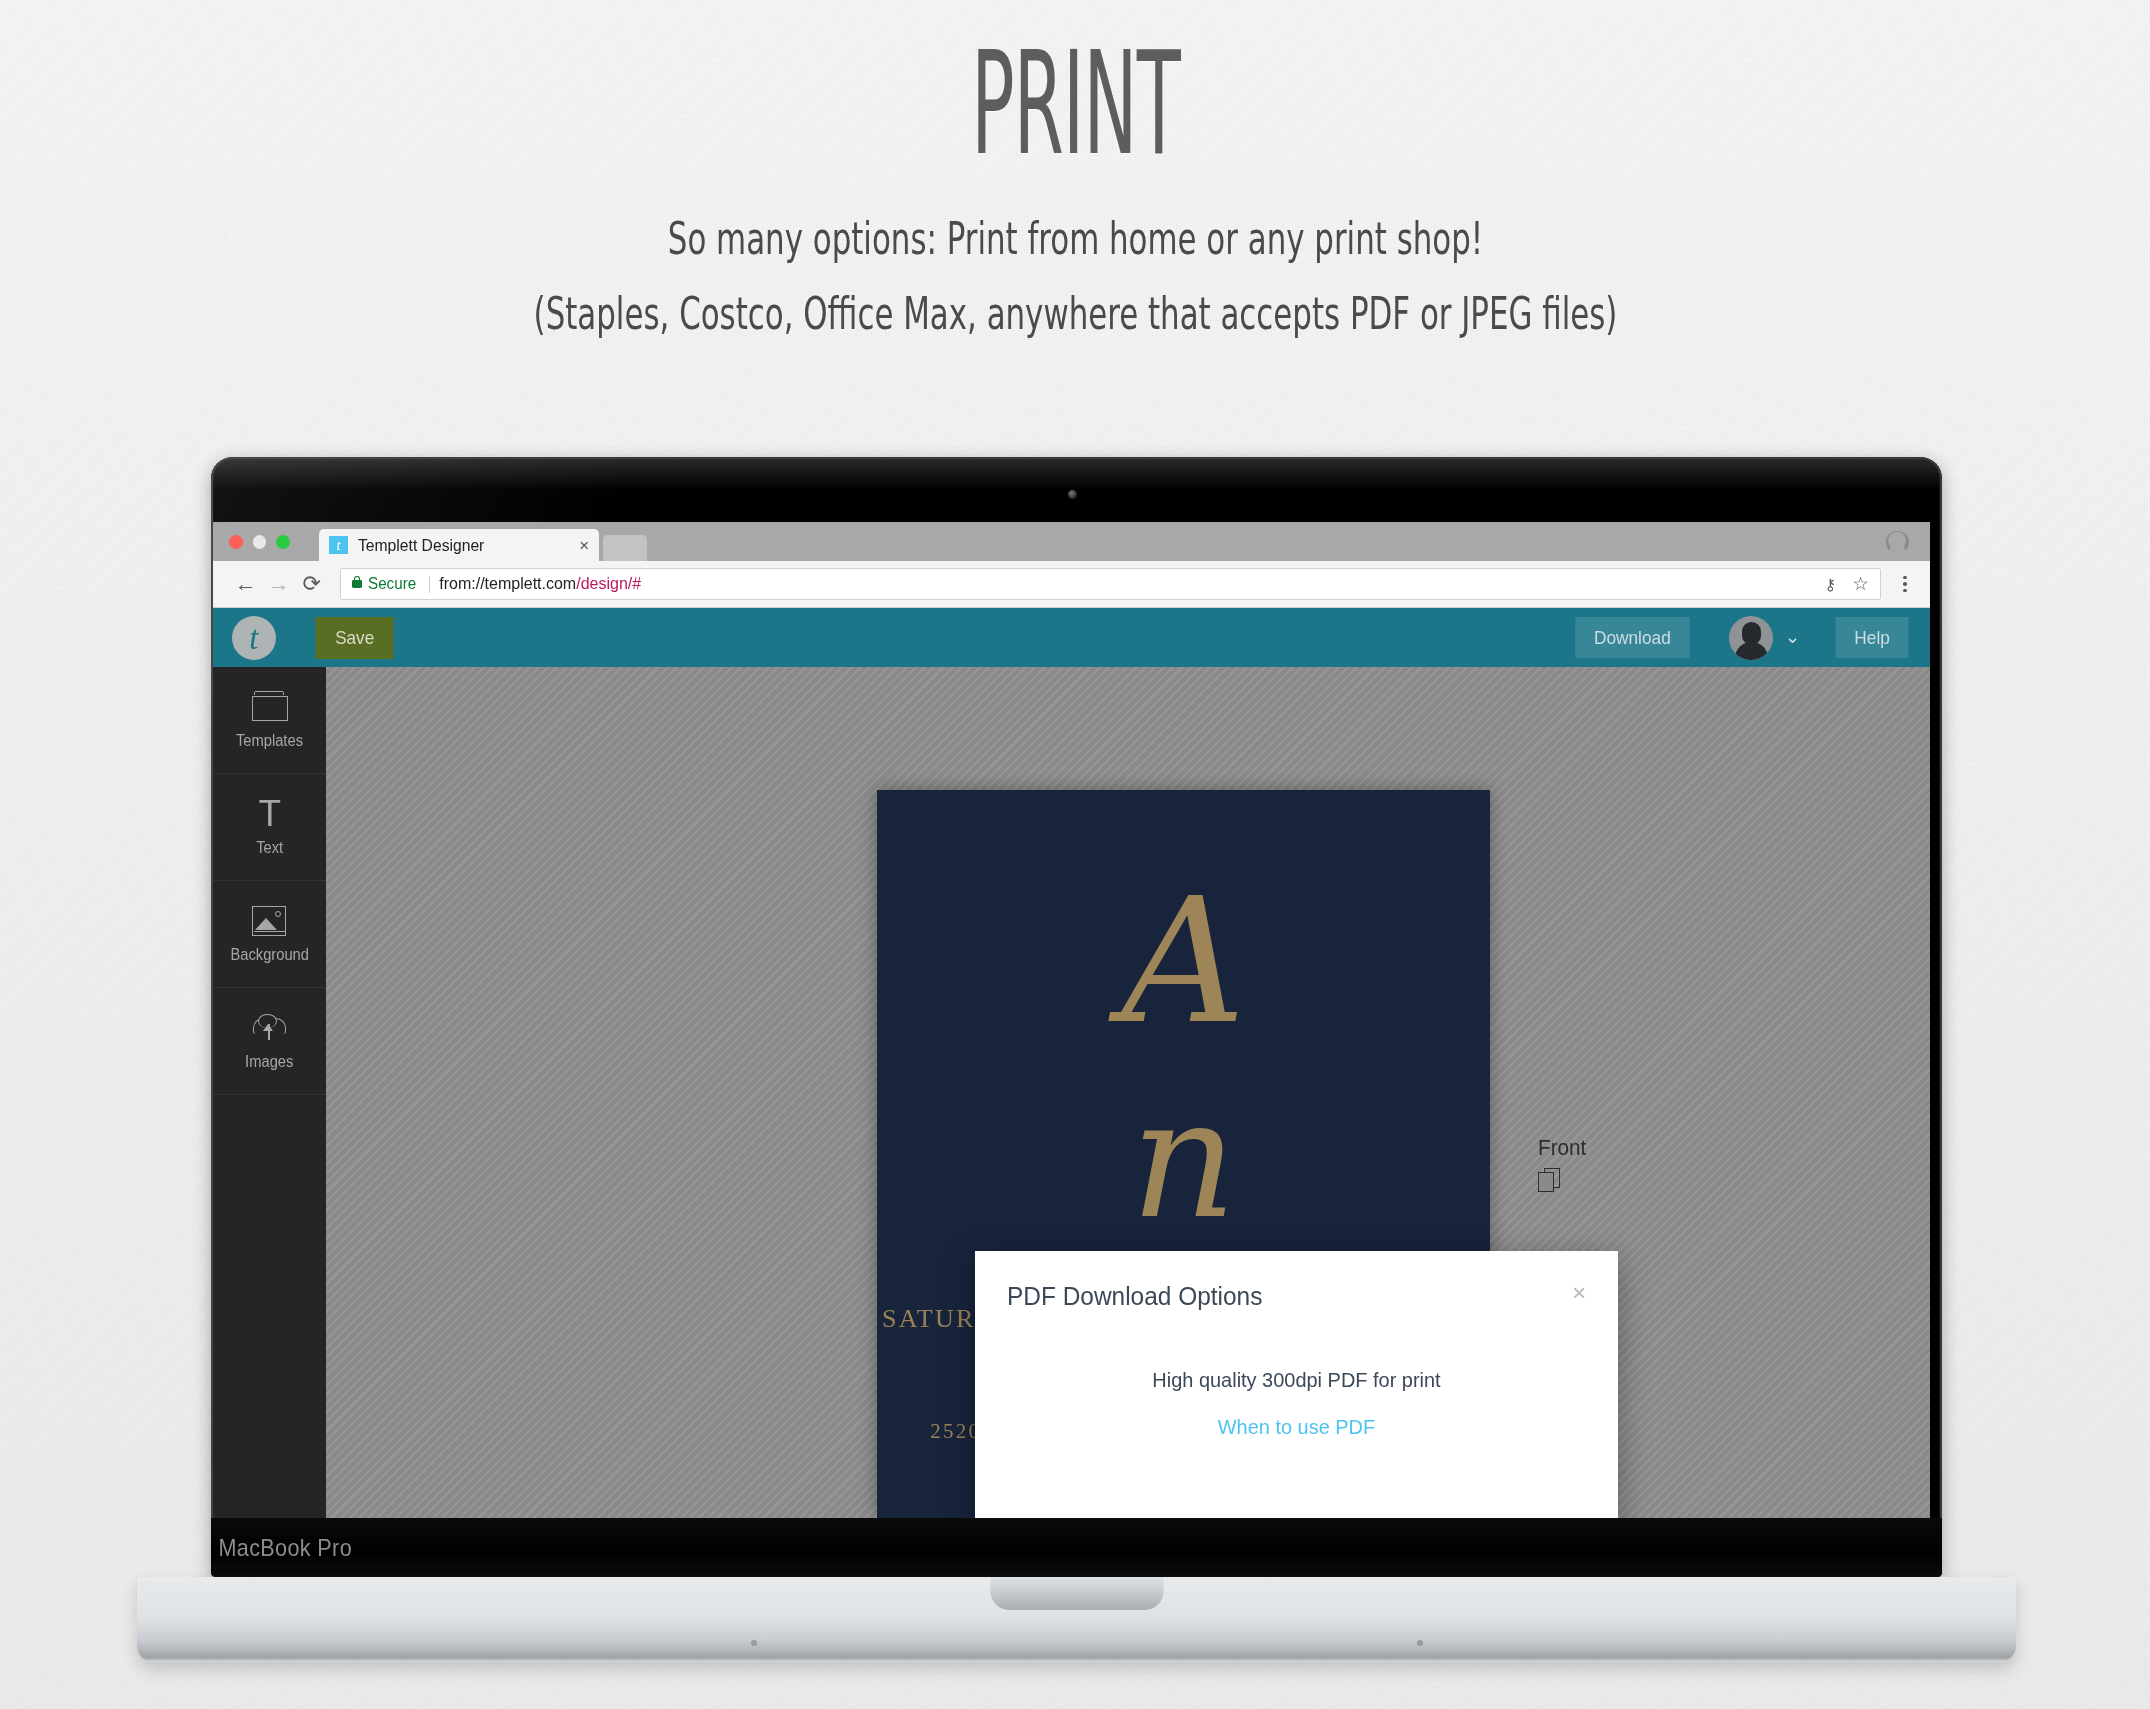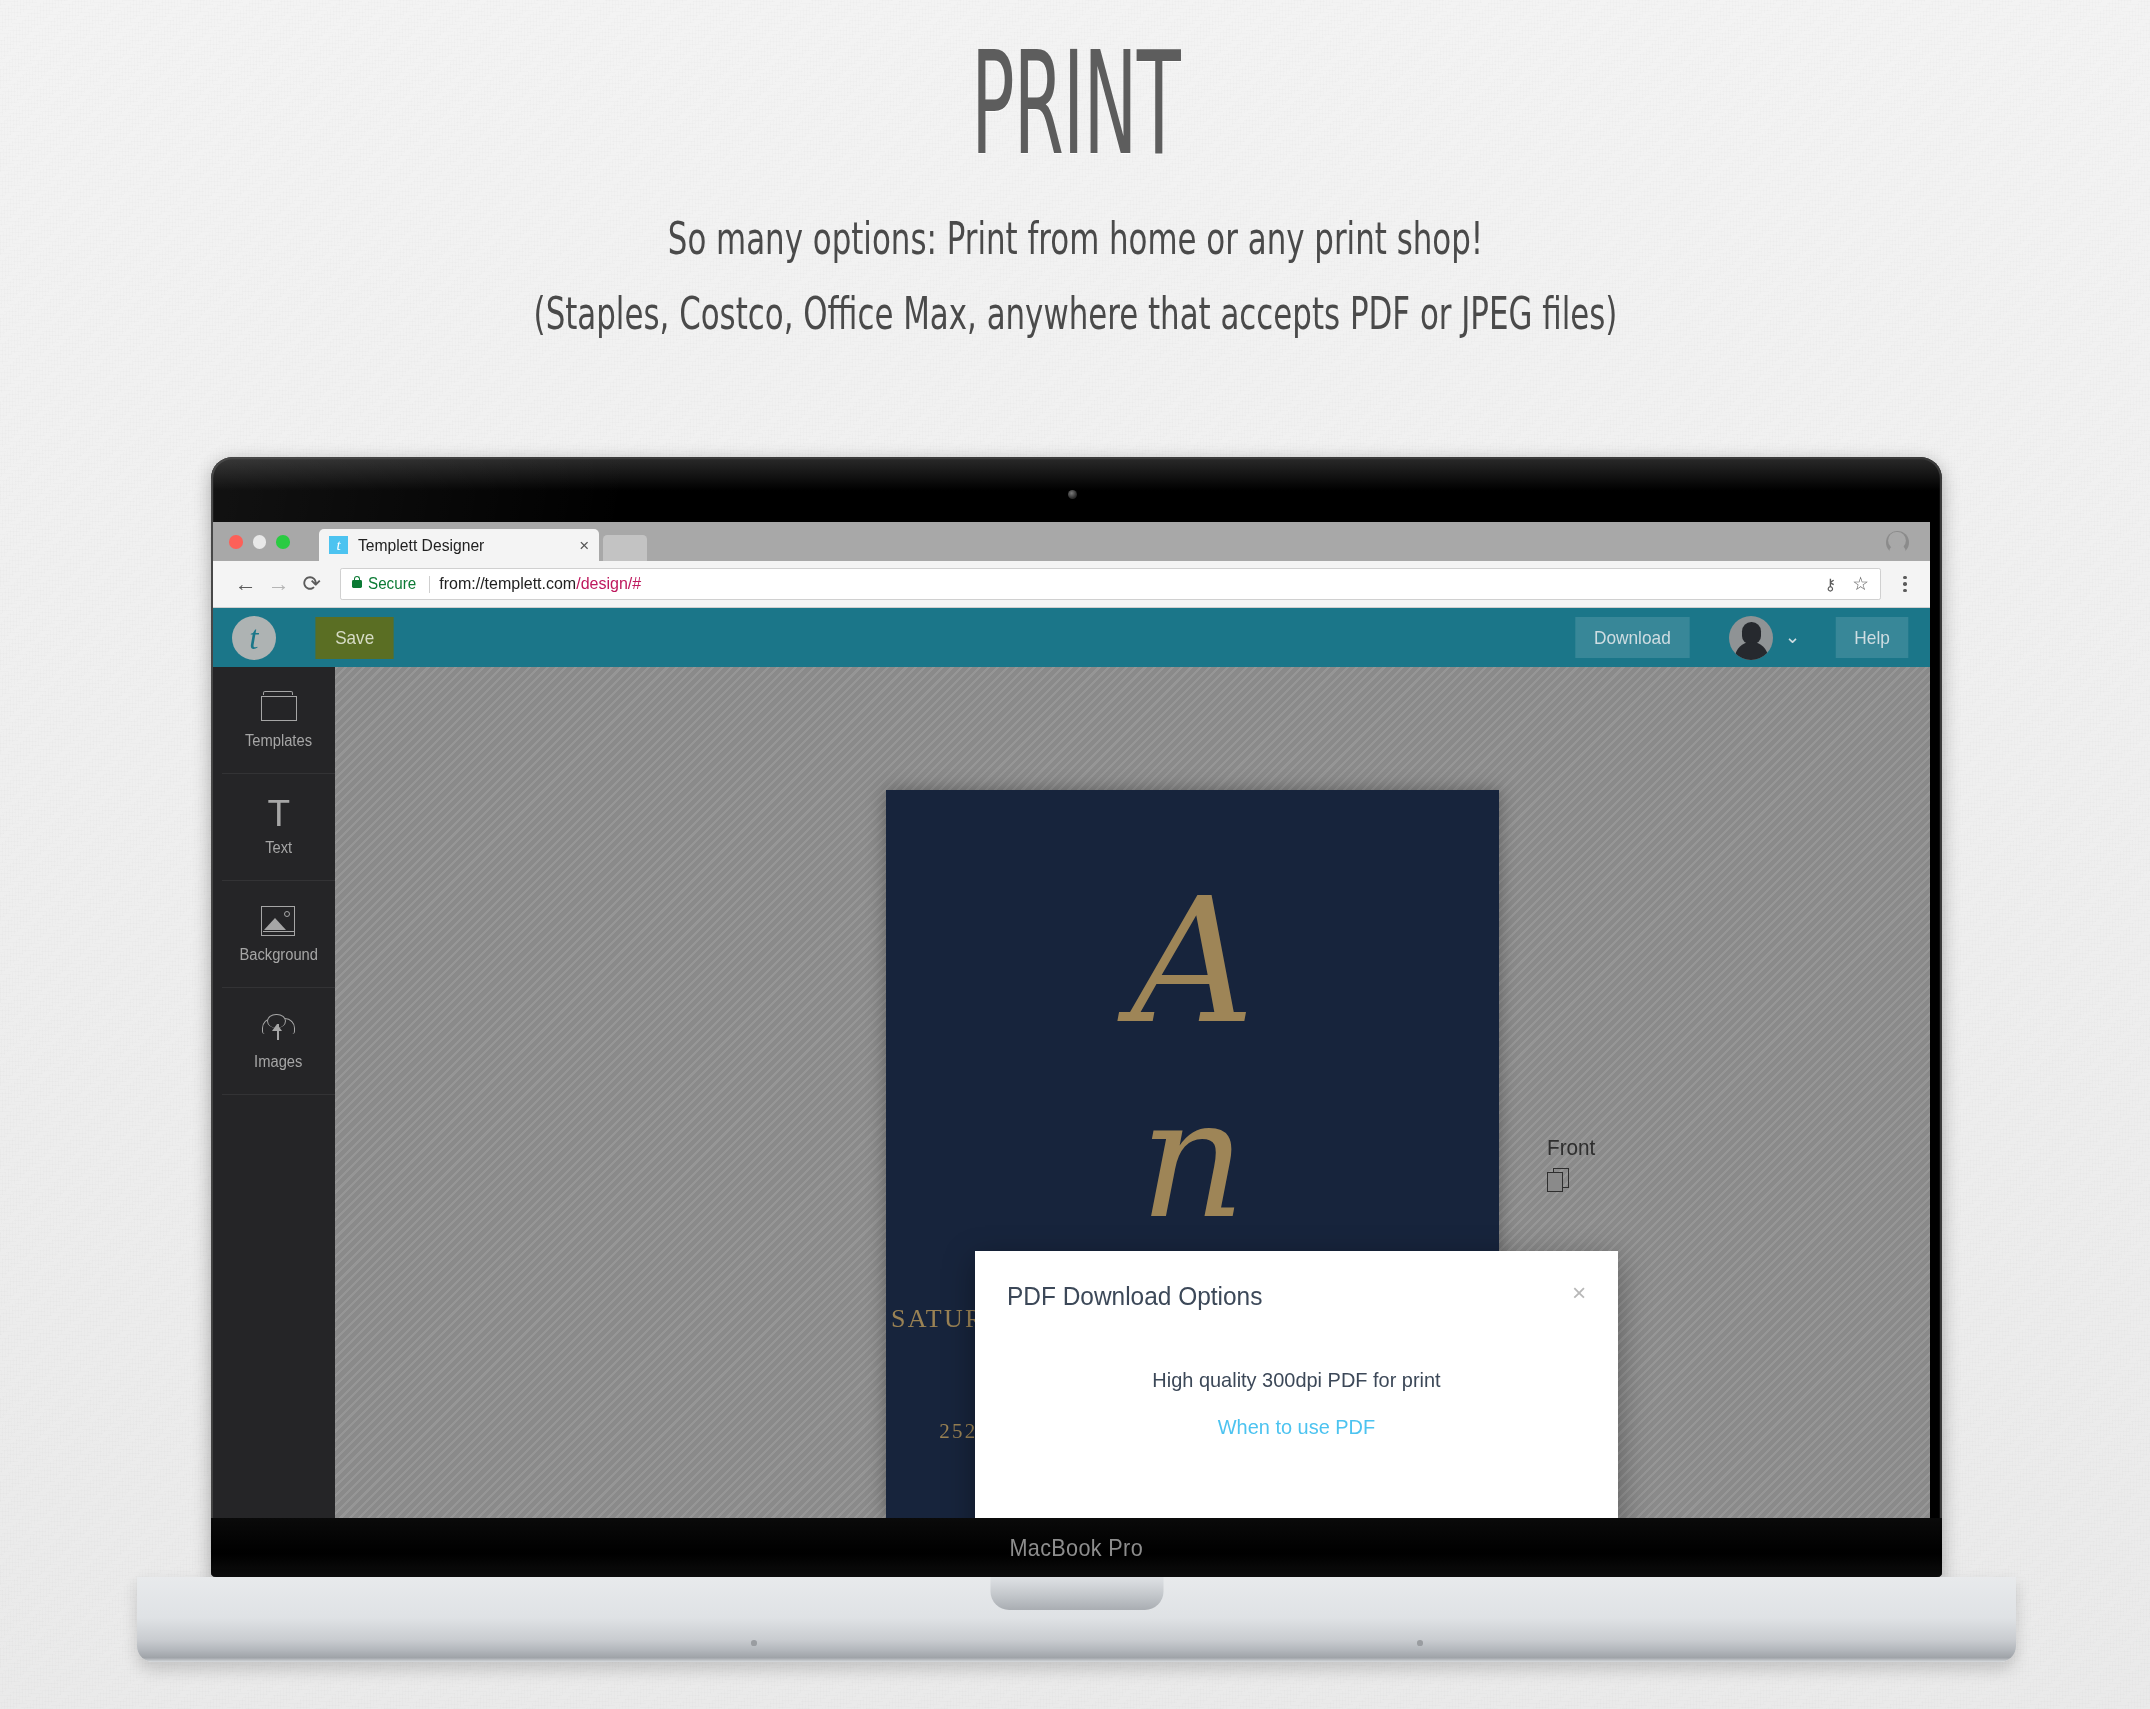--- a/index.html
+++ b/index.html
@@ -99,21 +99,21 @@
   #chin {
     position: absolute;
     left: 0;
     top: 1061px;
     width: 1731px;
     height: 59px;
     background: linear-gradient(180deg, #0a0a0a 0%, #000000 60%, #0d0d0d 100%);
     border-radius: 0 0 5px 5px;
     display: flex;
     align-items: center;
-    justify-content: center;
+    justify-content: flex-start;
   }
   #macbook-label {
     font-family: "Liberation Sans", sans-serif;
     font-size: 24px;
     color: #8d8d8d;
     letter-spacing: 0.4px;
     transform: scaleX(0.9);
   }
   #laptop-base {
     position: absolute;
@@ -416,21 +416,20 @@
     height: 852px;
     display: flex;
   }
   #sidebar {
     width: 113px;
     background: #252527;
     flex: none;
     display: flex;
     flex-direction: column;
     position: relative;
-    padding-left: 9px;
   }
   .side-item {
     height: 106px;
     border-bottom: 0.7px solid #333335;
     display: flex;
     flex-direction: column;
     align-items: center;
     justify-content: center;
     gap: 8.6px;
     color: #a6a6a6;

